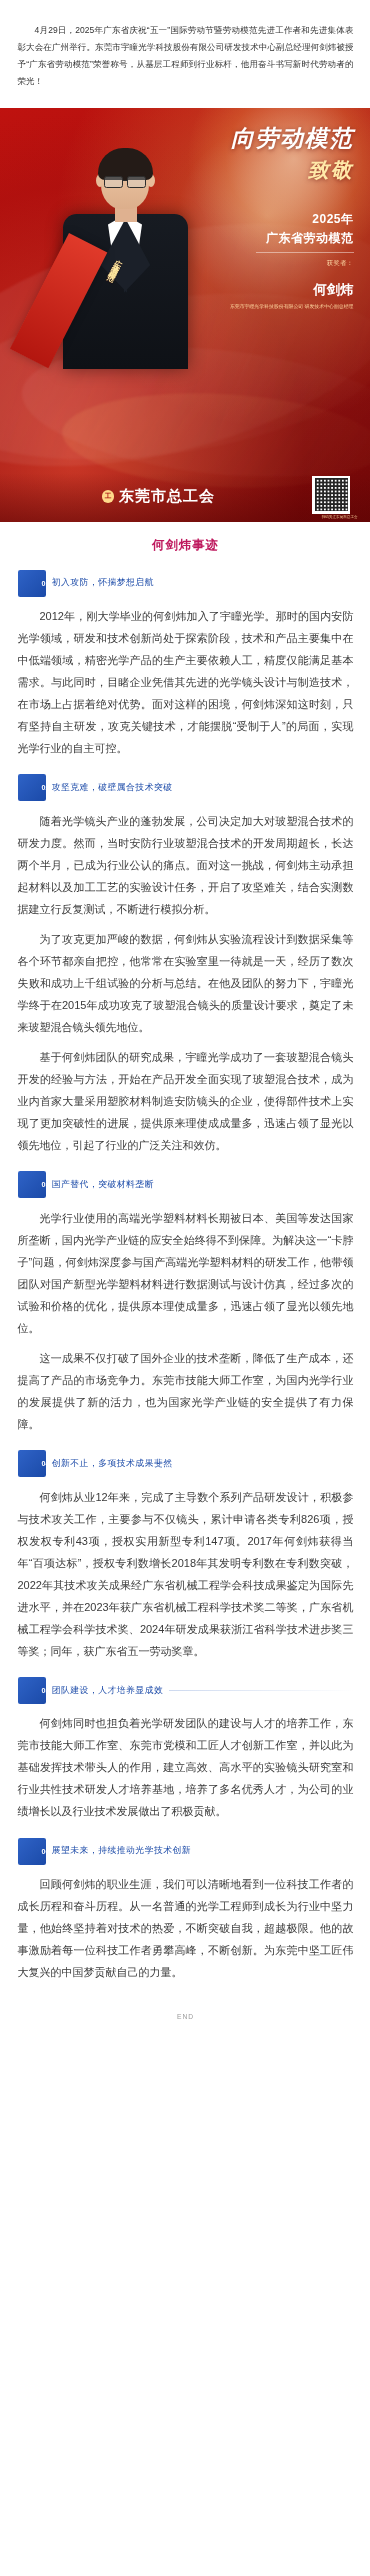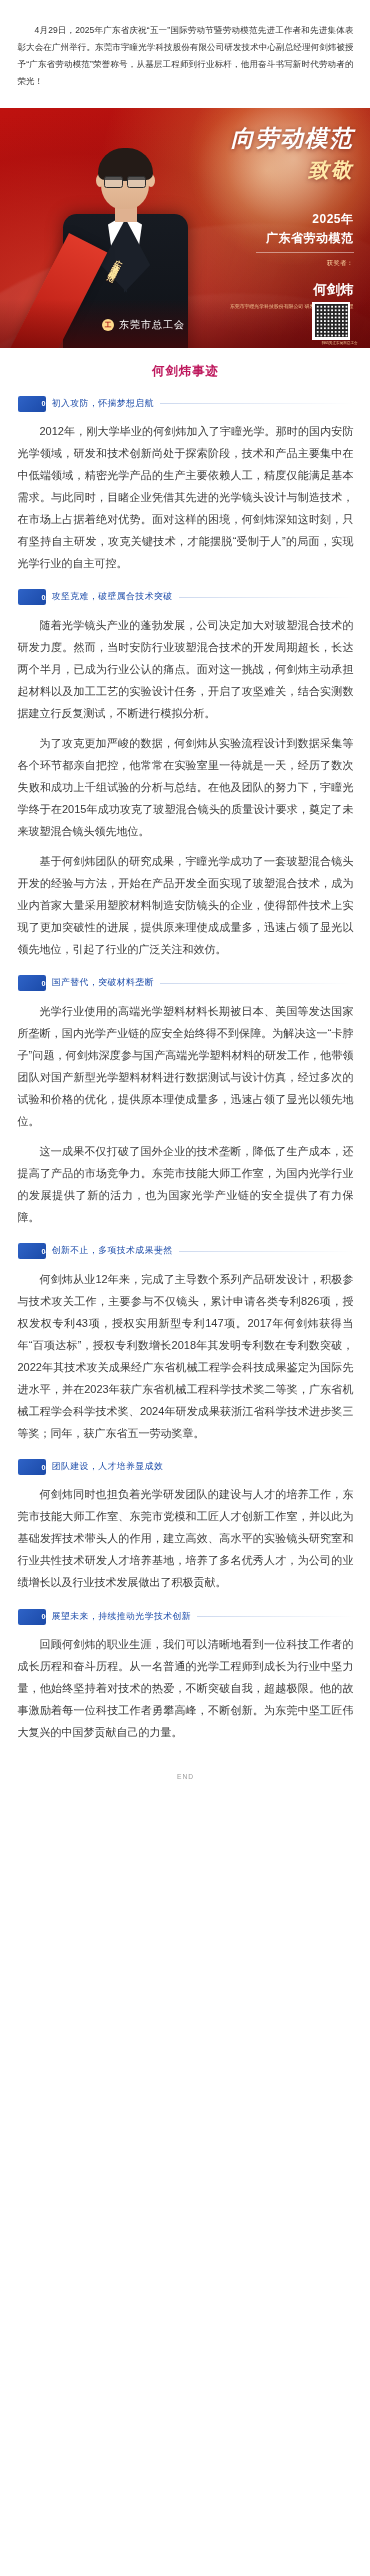--- a/index.html
+++ b/index.html
@@ -19,21 +19,21 @@
     line-height:2.0;
     color:#333;
     text-align:justify;
     text-indent:2em;
   }
 
   
   .hero {
     position:relative;
     width:371px;
-    height:240px;
+    height:414px;
     overflow:hidden;
     background:
       radial-gradient(circle at 72% 26%, rgba(255,235,180,0.55) 0%, rgba(255,200,90,0.22) 22%, rgba(0,0,0,0) 52%),
       radial-gradient(ellipse at 20% 85%, rgba(255,90,60,0.55) 0%, rgba(150,12,12,0.1) 55%, rgba(0,0,0,0) 75%),
       linear-gradient(160deg,#c0120f 0%, #a7100e 35%, #8c0b0b 65%, #6d0707 100%);
   }
   .hero .swoosh {
     position:absolute; border-radius:50%;
     background:linear-gradient(120deg, rgba(255,255,255,0.30), rgba(255,180,120,0.05));
     filter:blur(1px);
@@ -145,21 +145,21 @@
     background:linear-gradient(180deg, rgba(120,8,8,0.0), rgba(92,4,4,0.55));
     z-index:7;
   }
   .hero-foot .logo {
     position:absolute; left:102px; bottom:15.5px; display:flex; align-items:center; gap:4.6px;
   }
   .hero-foot .logo .mark {
     width:12.4px; height:12.4px; border-radius:50%; background:#ffd98a; color:#a81010;
     font-size:6.7px; font-weight:bold; display:flex; align-items:center; justify-content:center;
   }
-  .hero-foot .logo .txt { color:#ffffff; font-size:10px; font-weight:normal; letter-spacing:1px; }
+  .hero-foot .logo .txt { color:#ffffff; font-size:15px; font-weight:bold; letter-spacing:1px; }
   .hero-foot .qr {
     position:absolute; right:20.6px; bottom:8.2px; width:38px; height:38px; background:#fff; padding:2.1px;
   }
   .hero-foot .qr .cells {
     width:100%; height:100%;
     background-image:
       linear-gradient(90deg,#000 50%, transparent 50%),
       linear-gradient(#000 50%, transparent 50%);
     background-size:3.6px 3.6px, 3.6px 3.6px;
     opacity:.85;
@@ -169,21 +169,21 @@
   
   .article { padding:15.5px 17.5px 5.2px 17.5px; }
   .article-title {
     text-align:center; color:#be185d; font-size:12.4px; font-weight:bold; letter-spacing:1px;
     margin-bottom:12.4px;
   }
   .section-head {
     display:flex; align-items:center; gap:6.2px; margin:15.5px 0 8.2px 0;
   }
   .section-head .num {
-    flex:0 0 auto; width:17.5px; height:16px; border-radius:2.1px;
+    flex:0 0 auto; width:17.5px; height:27px; border-radius:2.1px;
     background:linear-gradient(135deg,#2f63c7,#1b4aa8);
     color:#fff; font-size:7.2px; font-weight:bold;
     display:flex; align-items:center; justify-content:center;padding-left:28px;
   }
   .section-head .txt {
     color:#1b4aa8; font-size:8.8px; font-weight:normal; letter-spacing:0.5px;
   }
   .section-head .rule {
     flex:1 1 auto; height:0.5px;
     background:linear-gradient(90deg,#cdd9ef,rgba(255,255,255,0));

